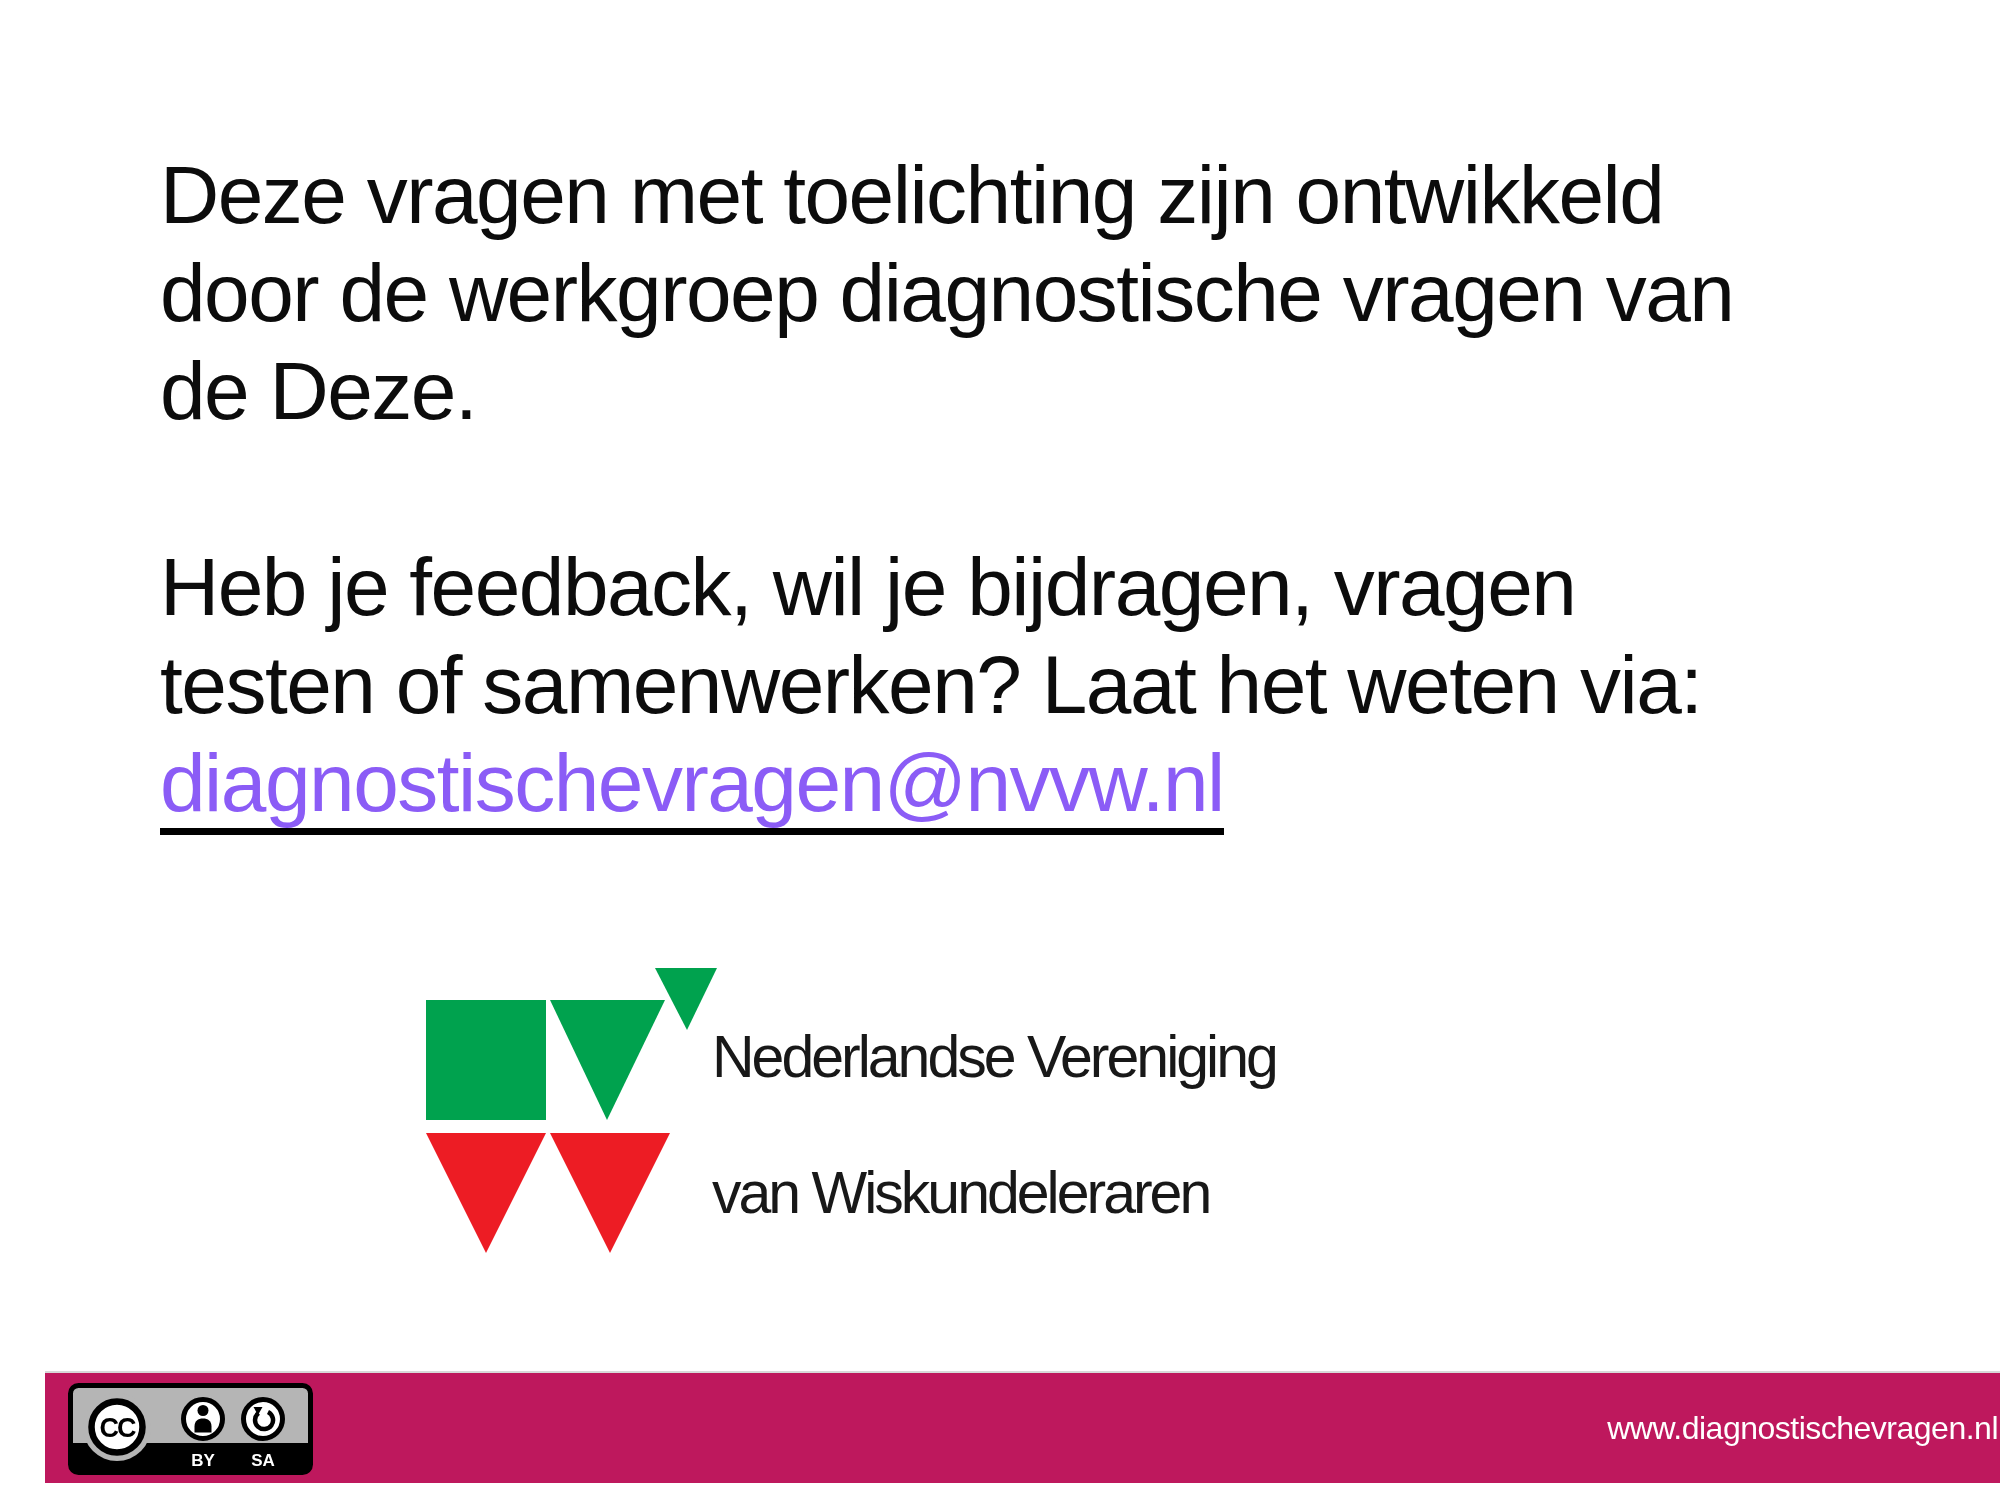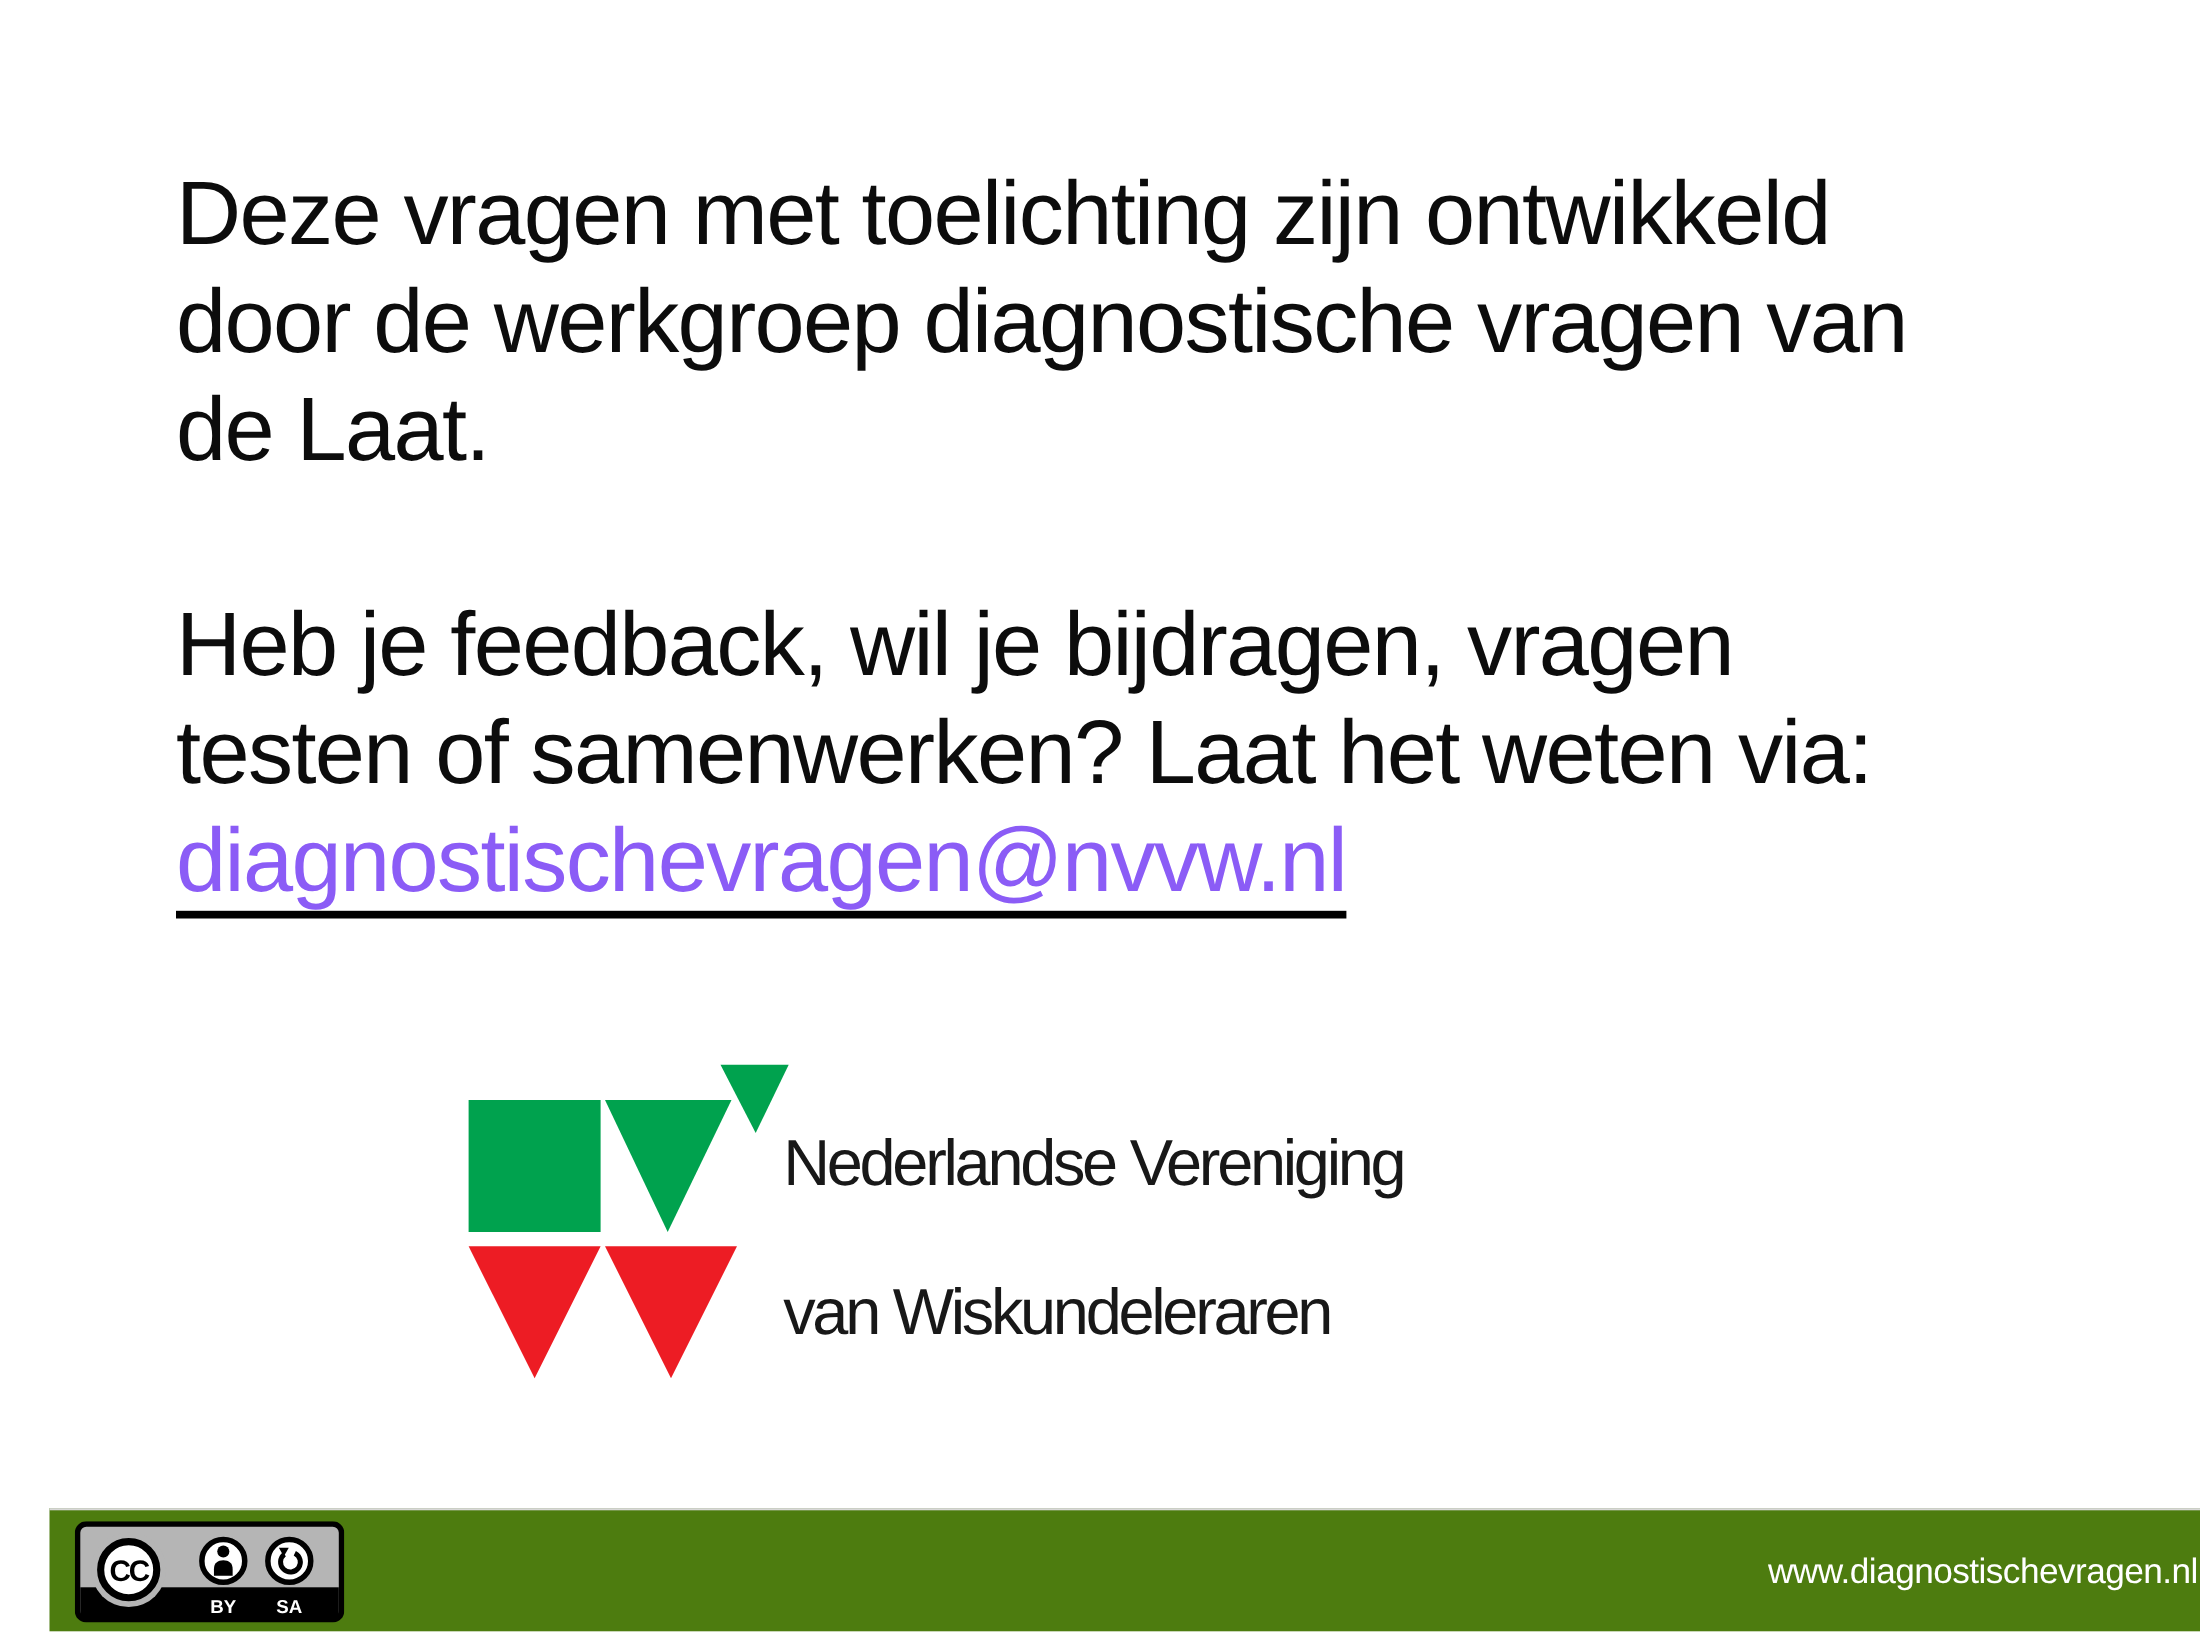--- a/index.html
+++ b/index.html
@@ -14,35 +14,35 @@
   .email{color:#8b5cf6;text-decoration:none;border-bottom:7px solid #000000;
          padding-bottom:0;cursor:pointer;}
 
   
   .logo-mark{position:absolute;left:420px;top:963px;width:300px;height:292px;}
   .logo-text{position:absolute;left:712px;top:989px;font-size:59px;line-height:136px;
              letter-spacing:-3px;color:#181818;white-space:nowrap;}
 
   
   .footer{position:absolute;left:45px;right:0;top:1371px;height:110px;
-          background:#4d7c0f;border-top:2px solid #d8d8d8;}
+          background:#be185d;border-top:2px solid #d8d8d8;}
   .footer-url{position:absolute;right:2px;top:0;height:110px;line-height:110px;
               color:#ffffff;font-size:32px;letter-spacing:-0.5px;white-space:nowrap;}
   .cc-badge{position:absolute;left:23px;top:10px;width:245px;height:92px;cursor:pointer;}
 </style>
 </head>
 <body>
 
 <div class="slide">
 
   <div class="content">
     <p>
       <span>Deze vragen met toelichting zijn ontwikkeld</span><br>
       <span>door de werkgroep diagnostische vragen van</span><br>
-      <span>de Laat.</span>
+      <span>de Deze.</span>
     </p>
     <p>
       <span>Heb je feedback, wil je bijdragen, vragen</span><br>
       <span>testen of samenwerken? Laat het weten via:</span><br>
       <a class="email">diagnostischevragen@nvvw.nl</a>
     </p>
   </div>
 
   <svg class="logo-mark" viewBox="0 0 300 292" xmlns="http://www.w3.org/2000/svg">
     <rect x="6" y="37" width="120" height="120" fill="#00a24e"></rect>

